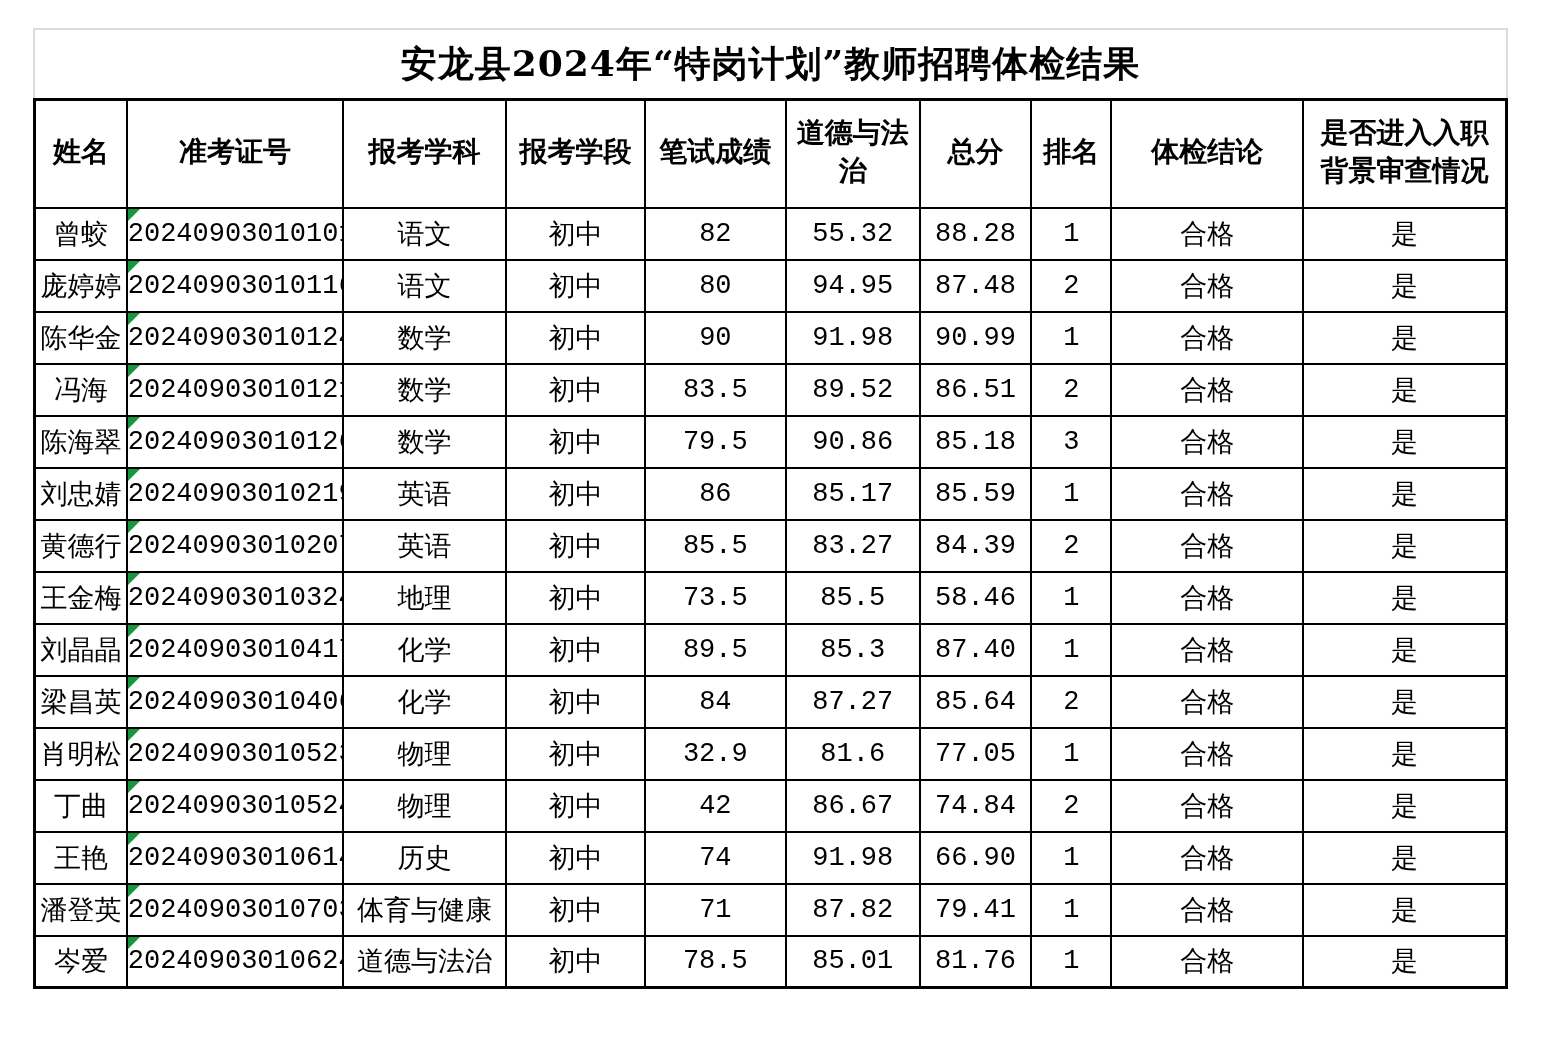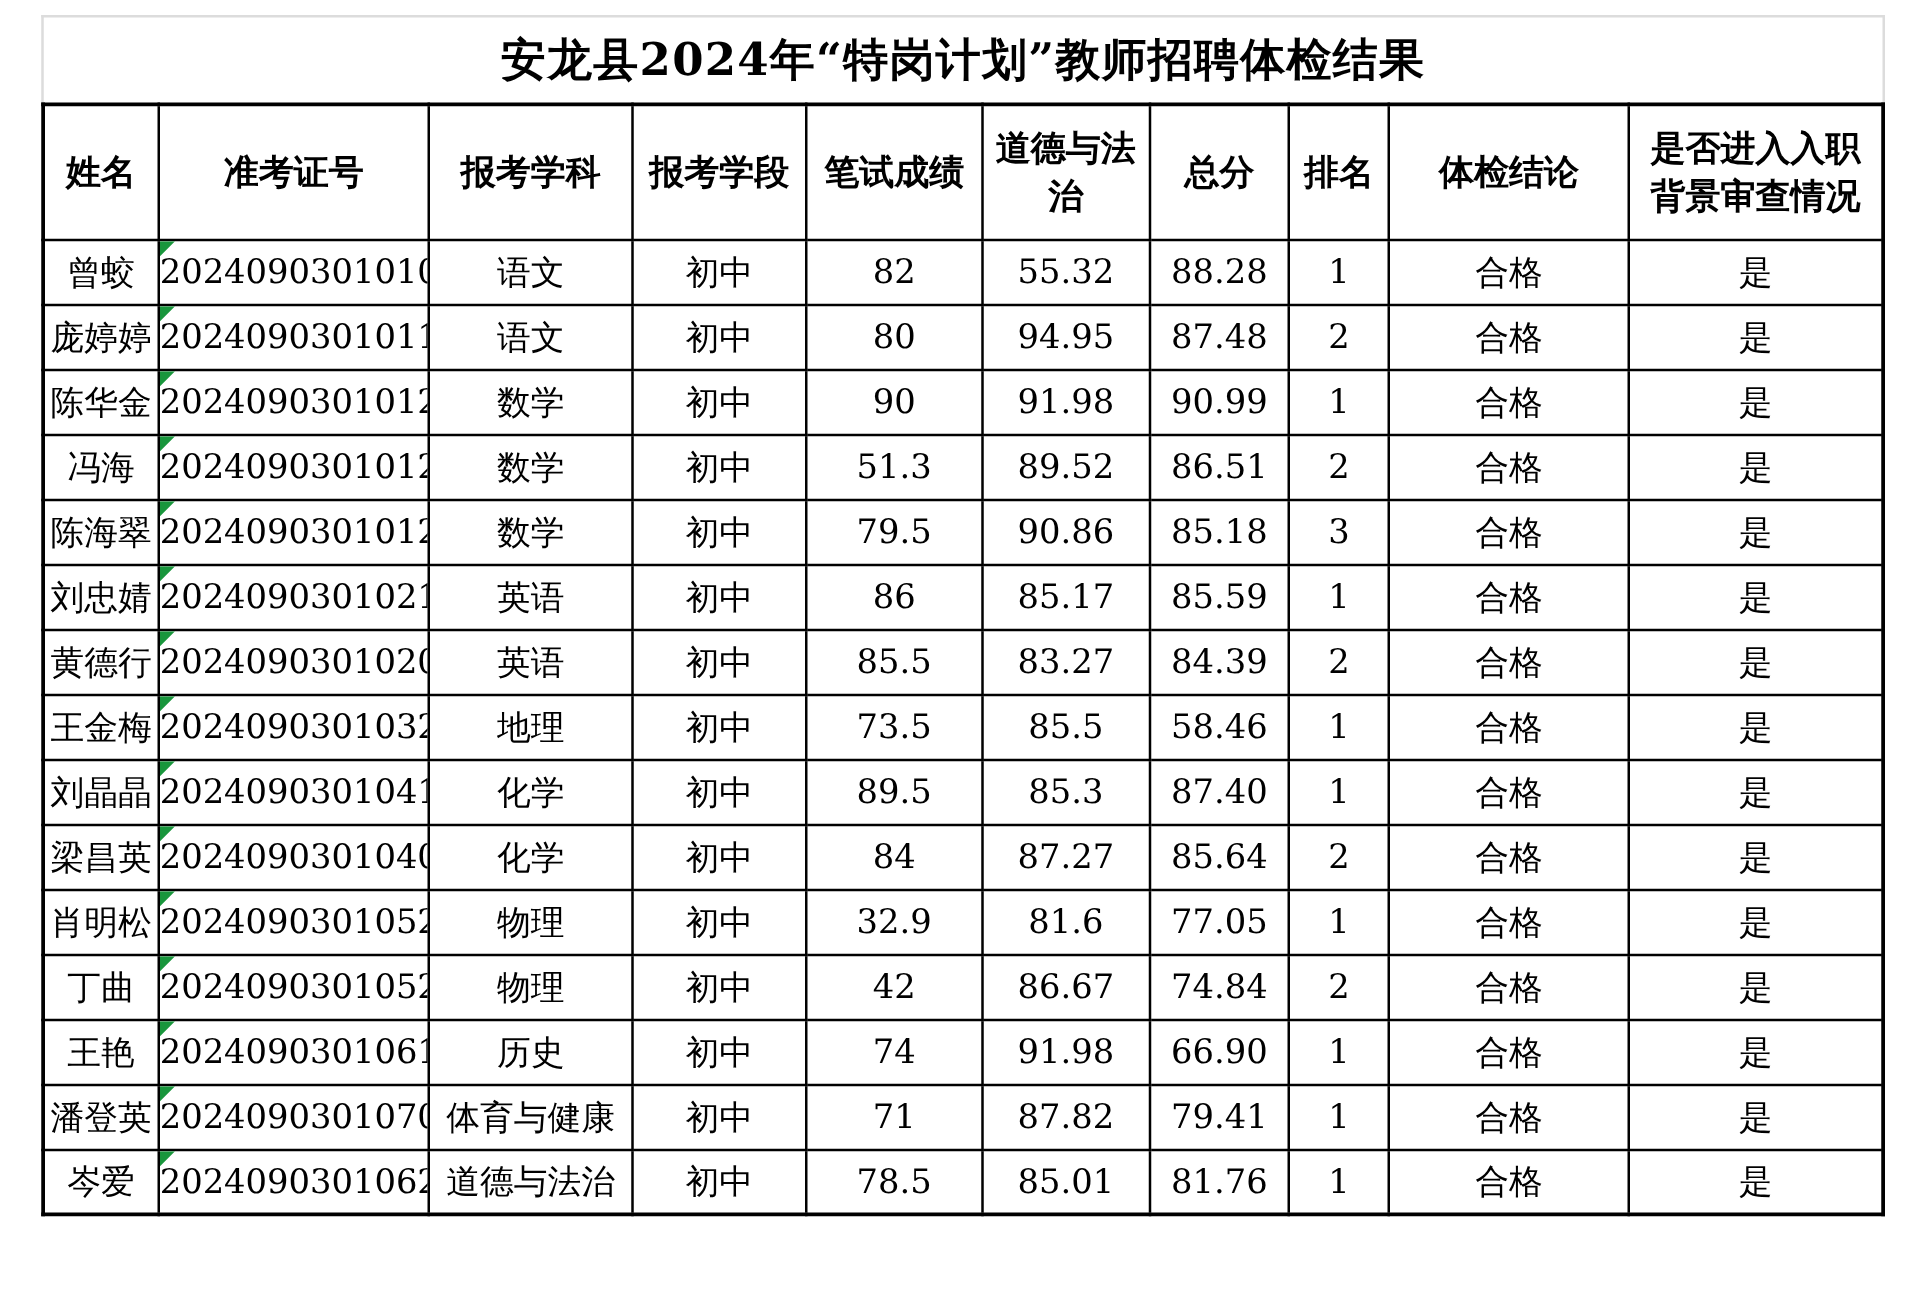--- a/index.html
+++ b/index.html
@@ -10,21 +10,21 @@
   body {
     width: 1541px;
     height: 1053px;
     position: relative;
     font-family: "DejaVu Serif", "Liberation Serif", serif;
     color: #000;
   }
   .sheet {
     position: absolute;
     left: 33px;
-    top: 12px;
+    top: 28px;
     width: 1475px;
   }
   .title-box {
     box-sizing: border-box;
     height: 70px;
     border: 2px solid #dcdcdc;
     border-bottom: none;
     display: flex;
     align-items: center;
     justify-content: center;
@@ -32,20 +32,21 @@
     font-weight: bold;
     letter-spacing: 1px;
     background: #ffffff;
   }
   table.results {
     border-collapse: collapse;
     table-layout: fixed;
     width: 100%;
     border: 3px solid #000;
     background: #ffffff;
+    font-family: Liberation Mono, monospace;
   }
   table.results th,
   table.results td {
     border: 2px solid #000;
     text-align: center;
     vertical-align: middle;
     padding: 0;
     overflow: hidden;
   }
   table.results thead tr { height: 108px; }
@@ -143,21 +144,21 @@
           <td class="c-total-score">90.99</td>
           <td class="c-rank">1</td>
           <td class="c-physical-result">合格</td>
           <td class="c-background-check">是</td>
         </tr>
         <tr>
           <td class="c-name">冯海</td>
           <td class="c-exam-id">20240903010121<span class="corner-flag" style="border-top-color: rgb(24, 150, 60);"></span></td>
           <td class="c-subject">数学</td>
           <td class="c-stage">初中</td>
-          <td class="c-written-score">51.3</td>
+          <td class="c-written-score">83.5</td>
           <td class="c-interview-score">89.52</td>
           <td class="c-total-score">86.51</td>
           <td class="c-rank">2</td>
           <td class="c-physical-result">合格</td>
           <td class="c-background-check">是</td>
         </tr>
         <tr>
           <td class="c-name">陈海翠</td>
           <td class="c-exam-id">20240903010126<span class="corner-flag" style="border-top-color: rgb(24, 150, 60);"></span></td>
           <td class="c-subject">数学</td>

